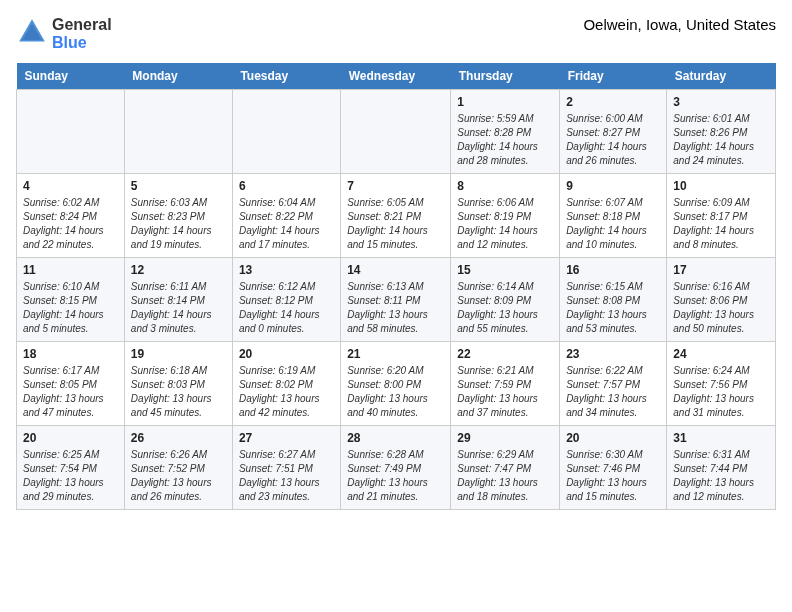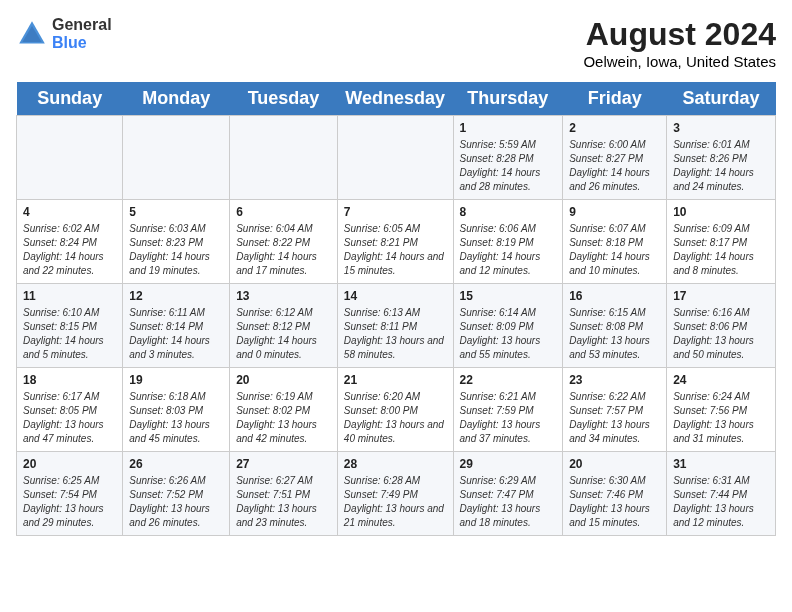--- a/index.html
+++ b/index.html
@@ -11,21 +11,21 @@
       padding: 16px;
     }
     .header {
       display: flex;
       justify-content: space-between;
       align-items: flex-start;
       margin-bottom: 12px;
     }
     .logo {
       display: flex;
-      align-items: center;
+      align-items: flex-start;
       gap: 4px;
     }
     .logo-text-general {
       font-size: 16px;
       font-weight: bold;
       color: #333;
       line-height: 1.1;
     }
     .logo-text-blue {
       font-size: 16px;
@@ -51,23 +51,23 @@
       font-weight: normal;
     }
     table {
       width: 100%;
       border-collapse: collapse;
       font-size: 11px;
     }
     thead tr th {
       background-color: #3a7abf;
       color: #fff;
-      text-align: center;
+      text-align: left;
       padding: 6px 8px;
-      font-size: 18px;
+      font-size: 12px;
       font-weight: bold;
     }
     tbody tr td {
       border: 1px solid #ccc;
       vertical-align: top;
       padding: 5px 6px;
       width: 113px;
       min-height: 80px;
       background: #fff;
     }
@@ -104,21 +104,20 @@
     <svg class="logo-icon" viewBox="0 0 40 40" xmlns="http://www.w3.org/2000/svg">
       <polygon points="20,4 36,32 4,32" fill="#4a90d9"></polygon>
       <polygon points="20,10 32,30 8,30" fill="#2a5fa0" opacity="0.4"></polygon>
     </svg>
     <div>
       <div class="logo-text-general">General</div>
       <div class="logo-text-blue">Blue</div>
     </div>
   </div>
   <div class="title-block">
-    <h1>August 2024</h1>
     <h2>Oelwein, Iowa, United States</h2>
   </div>
 </div>
 
 <table>
   <thead>
     <tr>
     <th>Sunday</th>
         <th>Monday</th>
         <th>Tuesday</th>

